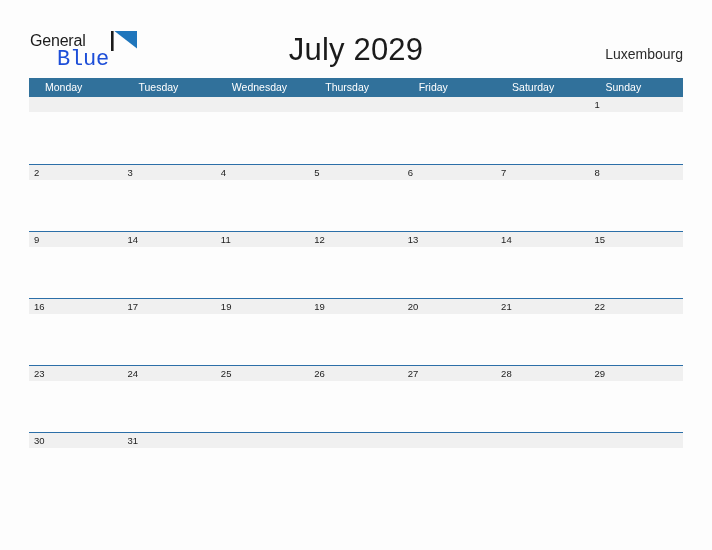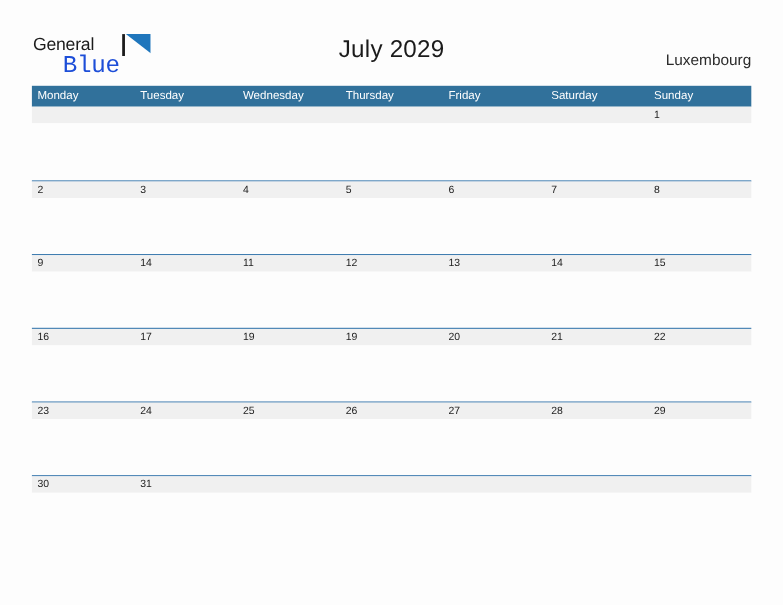--- a/index.html
+++ b/index.html
@@ -66,21 +66,21 @@
     height: 20px;
   }
 
   
   .month-title {
     position: absolute;
     left: 0;
     top: 32px;
     width: 712px;
     text-align: center;
-    font-size: 22px;
+    font-size: 31px;
     color: #1b1b1b;
     font-family: "Liberation Sans", sans-serif;
     font-weight: 400;
     letter-spacing: 0.2px;
   }
 
   
   .location {
     position: absolute;
     right: 29px;
@@ -101,21 +101,21 @@
 
   .weekday-row {
     display: flex;
     width: 654px;
     height: 19px;
     background: #31719b;
   }
   .weekday-cell {
     flex: 1 1 0;
     box-sizing: border-box;
-    padding-left: 5px;
+    padding-left: 16px;
     color: #ffffff;
     font-size: 10.5px;
     line-height: 19px;
     font-family: "Liberation Sans", sans-serif;
     white-space: nowrap;
     overflow: hidden;
   }
 
   .week-row {
     width: 654px;

